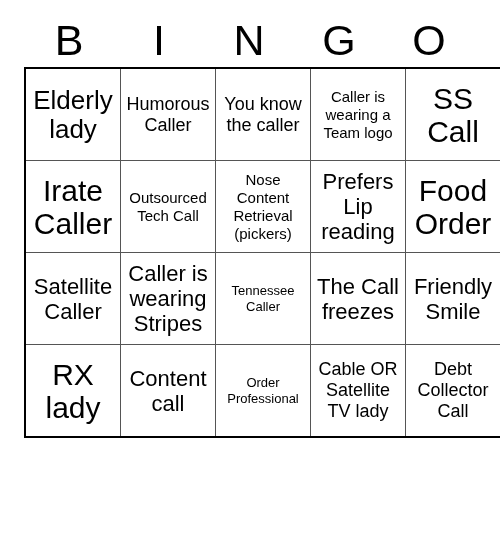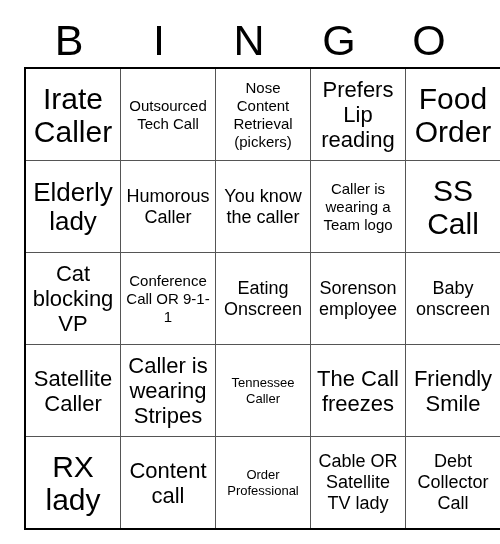--- a/index.html
+++ b/index.html
@@ -84,67 +84,50 @@
     <div class="header-letter">I</div>
     <div class="header-letter">N</div>
     <div class="header-letter">G</div>
     <div class="header-letter">O</div>
   </div>
 
   <table id="grid">
     <tbody>
       <tr>
         <td>
-            <span class="cell-text fs-xl">Irate Caller</span>
-          </td>
-        <td>
-            <span class="cell-text fs-xs">Outsourced Tech Call</span>
-          </td>
-        <td>
-            <span class="cell-text fs-xs">Nose Content Retrieval (pickers)</span>
-          </td>
-        <td>
-            <span class="cell-text fs-md">Prefers Lip reading</span>
-          </td>
-        <td>
-            <span class="cell-text fs-xl">Food Order</span>
-          </td>
-      </tr>
-      <tr>
-        <td>
             <span class="cell-text fs-lg">Elderly lady</span>
           </td>
         <td>
             <span class="cell-text fs-sm">Humorous Caller</span>
           </td>
         <td>
             <span class="cell-text fs-sm">You know the caller</span>
           </td>
         <td>
             <span class="cell-text fs-xs">Caller is wearing a Team logo</span>
           </td>
         <td>
             <span class="cell-text fs-xl">SS Call</span>
           </td>
       </tr>
       <tr>
         <td>
-            <span class="cell-text fs-md">Cat blocking VP</span>
+            <span class="cell-text fs-xl">Irate Caller</span>
           </td>
         <td>
-            <span class="cell-text fs-xs">Conference Call OR 9-1-1</span>
+            <span class="cell-text fs-xs">Outsourced Tech Call</span>
           </td>
         <td>
-            <span class="cell-text fs-sm">Eating Onscreen</span>
+            <span class="cell-text fs-xs">Nose Content Retrieval (pickers)</span>
           </td>
         <td>
-            <span class="cell-text fs-sm">Sorenson employee</span>
+            <span class="cell-text fs-md">Prefers Lip reading</span>
           </td>
         <td>
-            <span class="cell-text fs-sm">Baby onscreen</span>
+            <span class="cell-text fs-xl">Food Order</span>
           </td>
       </tr>
       <tr>
         <td>
             <span class="cell-text fs-md">Satellite Caller</span>
           </td>
         <td>
             <span class="cell-text fs-md">Caller is wearing Stripes</span>
           </td>
         <td>

